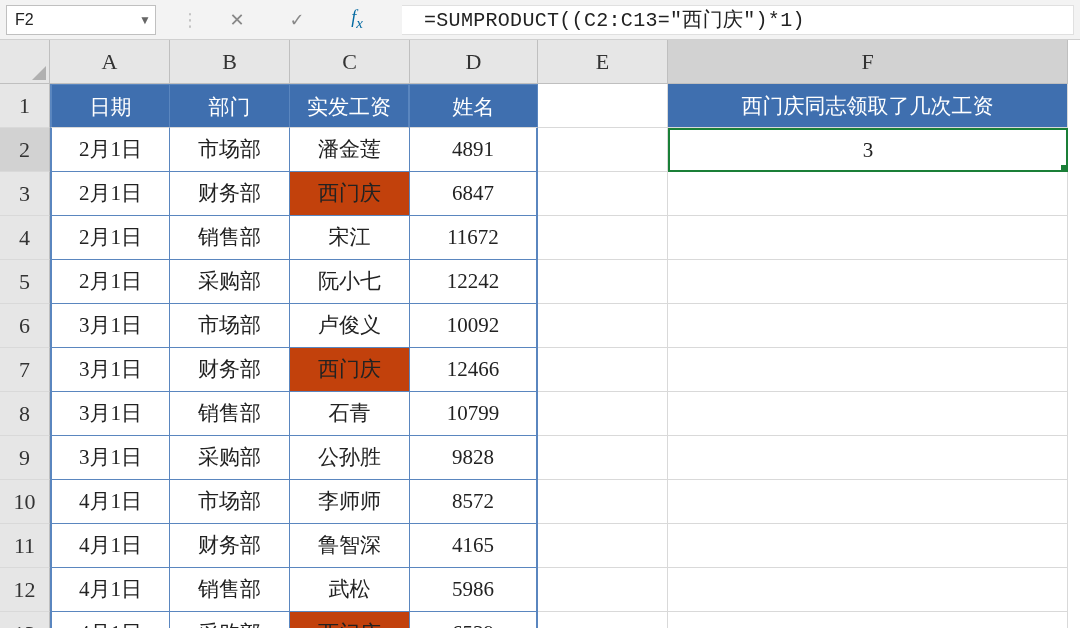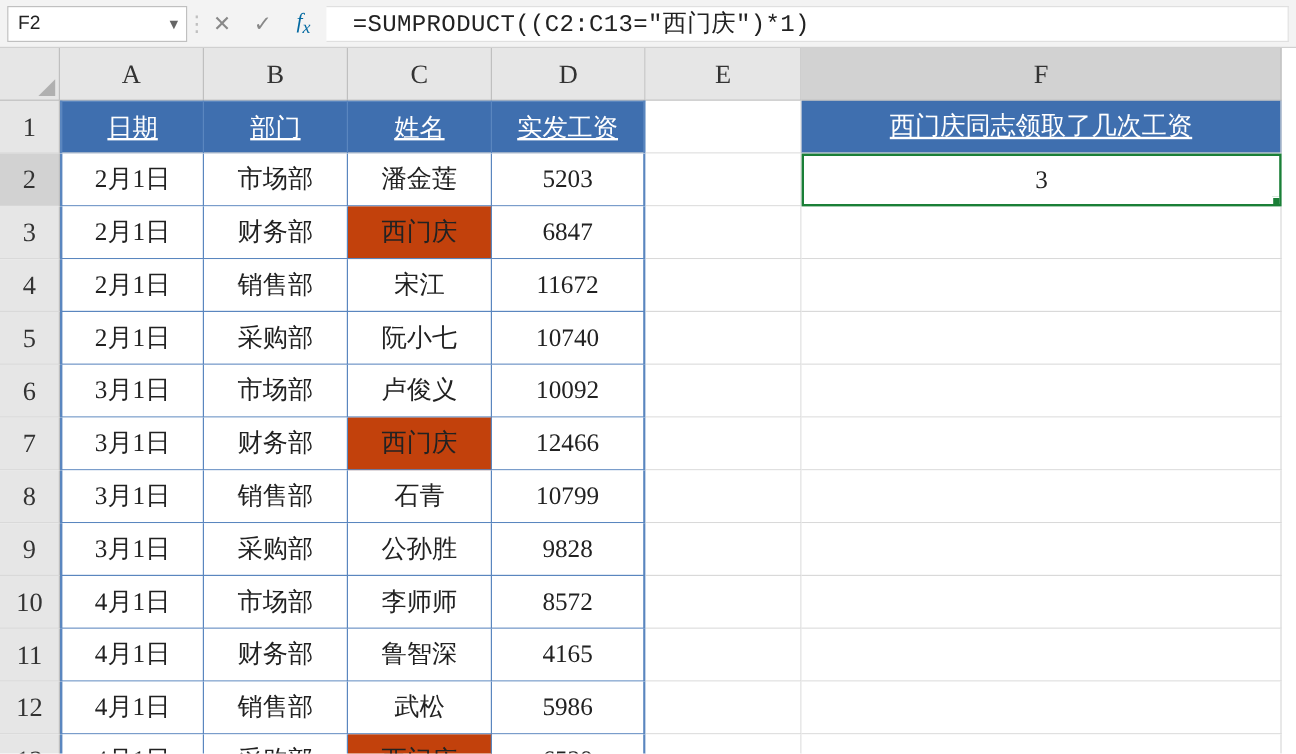--- a/index.html
+++ b/index.html
@@ -12,20 +12,21 @@
     height: 628px;
     overflow: hidden;
   }
   
   .formula-bar {
     display: flex;
     align-items: center;
     height: 40px;
     border-bottom: 1px solid #d0d0d0;
     background: #f3f3f3;
+    gap: 26px;
   }
   .name-box {
     width: 150px;
     height: 30px;
     margin: 5px 4px 5px 6px;
     background: #fff;
     border: 1px solid #c0c0c0;
     display: flex;
     align-items: center;
     position: relative;
@@ -126,21 +127,20 @@
     background:#fff;
     overflow:hidden;
     white-space:nowrap;
   }
   .cell.empty { background:#fff; }
   .th {
     background: #3f6faf;
     color: #fff;
     font-family: "Microsoft YaHei","SimSun",sans-serif;
     font-size: 21px;
-    text-decoration: underline;
   }
   .data-border-r { border-right: 1.5px solid #5a86bf; }
   .data-border-b { border-bottom: 1.5px solid #5a86bf; text-align: center; }
   .data-border-t { border-top: 1.5px solid #5a86bf; }
   .data-outer-r { border-right: 2px solid #5a86bf; }
   .data-outer-l { border-left: 2px solid #5a86bf; }
 
   .hl-name { background: #c2410c; }
 
   .selected-cell {
@@ -183,30 +183,30 @@
   <div class="col-head">A</div>
   <div class="col-head">B</div>
   <div class="col-head">C</div>
   <div class="col-head">D</div>
   <div class="col-head">E</div>
   <div class="col-head active">F</div>
 
   <div class="row-head">1</div>
   <div class="cell th data-outer-l data-border-r data-border-t">日期</div>
   <div class="cell th data-border-r data-border-t">部门</div>
+  <div class="cell th data-outer-r data-border-t">实发工资</div>
   <div class="cell th data-border-r data-border-t">姓名</div>
-  <div class="cell th data-outer-r data-border-t">实发工资</div>
   <div class="cell empty"></div>
   <div class="cell th">西门庆同志领取了几次工资</div>
 
   <div class="row-head active">2</div>
   <div class="cell data-outer-l data-border-r data-border-b">2月1日</div>
   <div class="cell data-border-r data-border-b">市场部</div>
   <div class="cell data-border-r data-border-b">潘金莲</div>
-  <div class="cell data-outer-r data-border-b">5203</div>
+  <div class="cell data-outer-r data-border-b">4891</div>
   <div class="cell empty"></div>
   <div class="cell selected-cell">3</div>
 
   <div class="row-head">3</div>
   <div class="cell data-outer-l data-border-r data-border-b">2月1日</div>
   <div class="cell data-border-r data-border-b">财务部</div>
   <div class="cell data-border-r data-border-b hl-name">西门庆</div>
   <div class="cell data-outer-r data-border-b">6847</div>
   <div class="cell empty"></div>
   <div class="cell empty"></div>
@@ -216,21 +216,21 @@
   <div class="cell data-border-r data-border-b">销售部</div>
   <div class="cell data-border-r data-border-b">宋江</div>
   <div class="cell data-outer-r data-border-b">11672</div>
   <div class="cell empty"></div>
   <div class="cell empty"></div>
 
   <div class="row-head">5</div>
   <div class="cell data-outer-l data-border-r data-border-b">2月1日</div>
   <div class="cell data-border-r data-border-b">采购部</div>
   <div class="cell data-border-r data-border-b">阮小七</div>
-  <div class="cell data-outer-r data-border-b">10740</div>
+  <div class="cell data-outer-r data-border-b">12242</div>
   <div class="cell empty"></div>
   <div class="cell empty"></div>
 
   <div class="row-head">6</div>
   <div class="cell data-outer-l data-border-r data-border-b">3月1日</div>
   <div class="cell data-border-r data-border-b">市场部</div>
   <div class="cell data-border-r data-border-b">卢俊义</div>
   <div class="cell data-outer-r data-border-b">10092</div>
   <div class="cell empty"></div>
   <div class="cell empty"></div>

